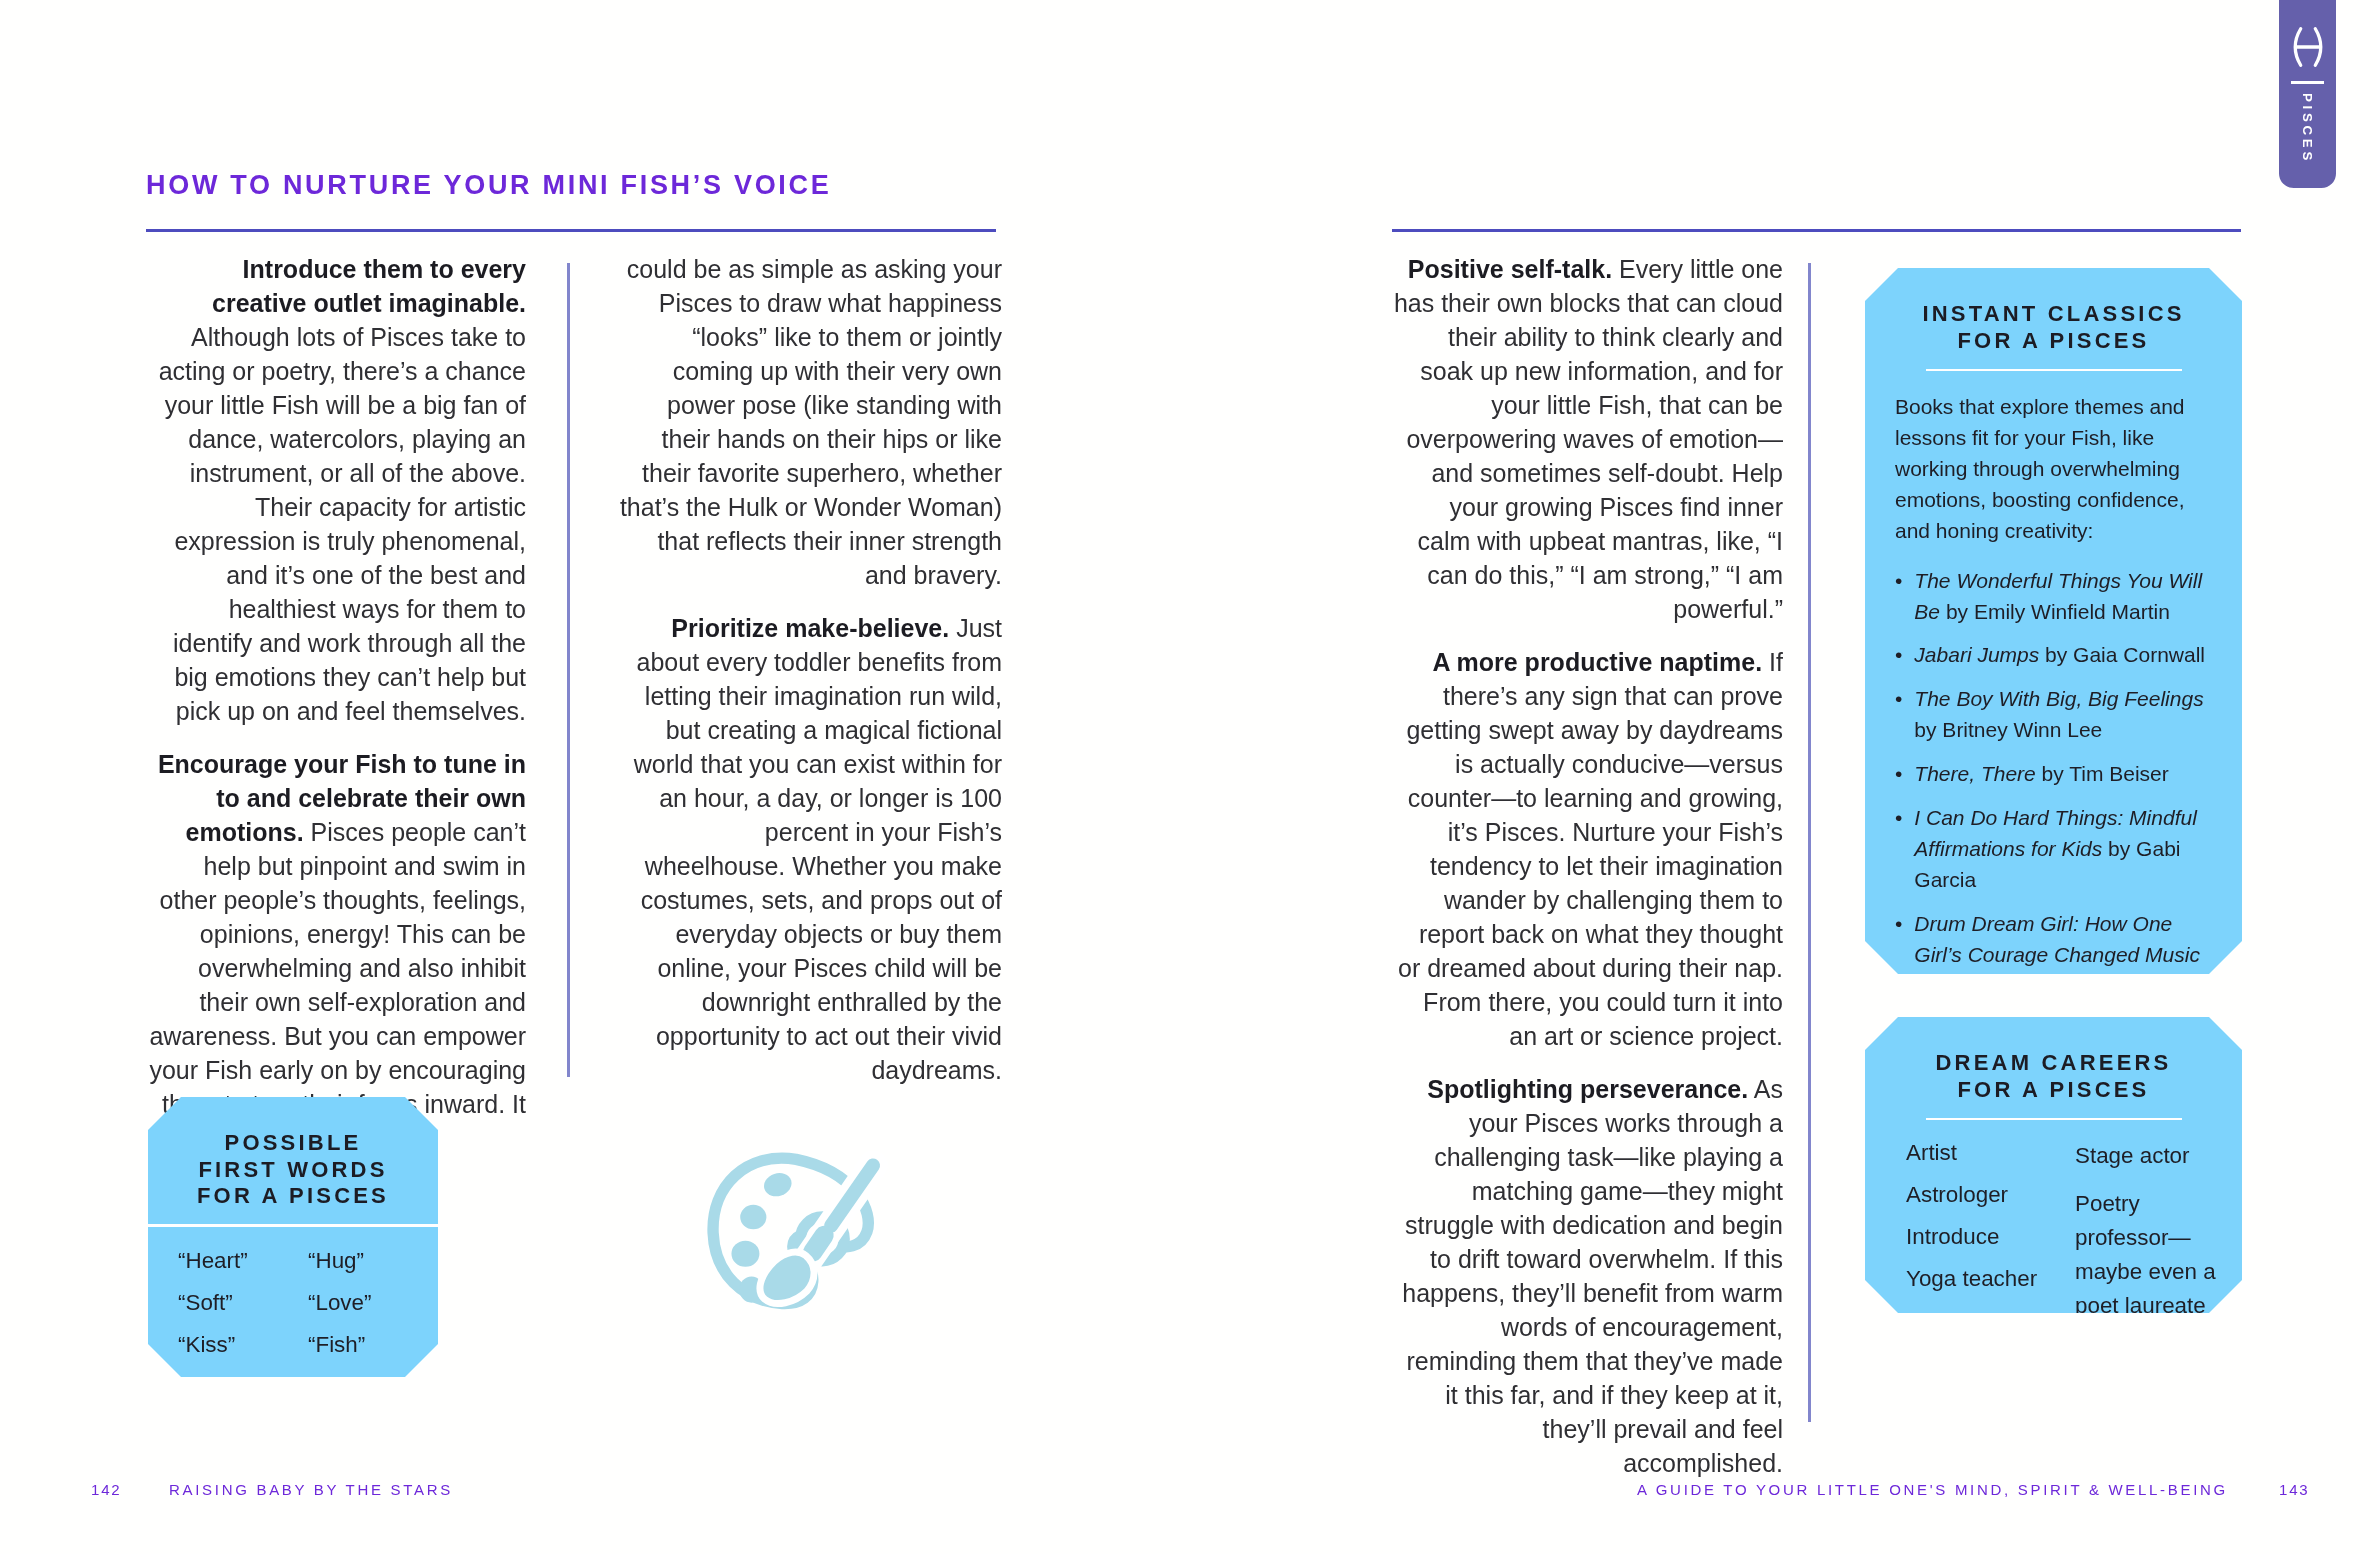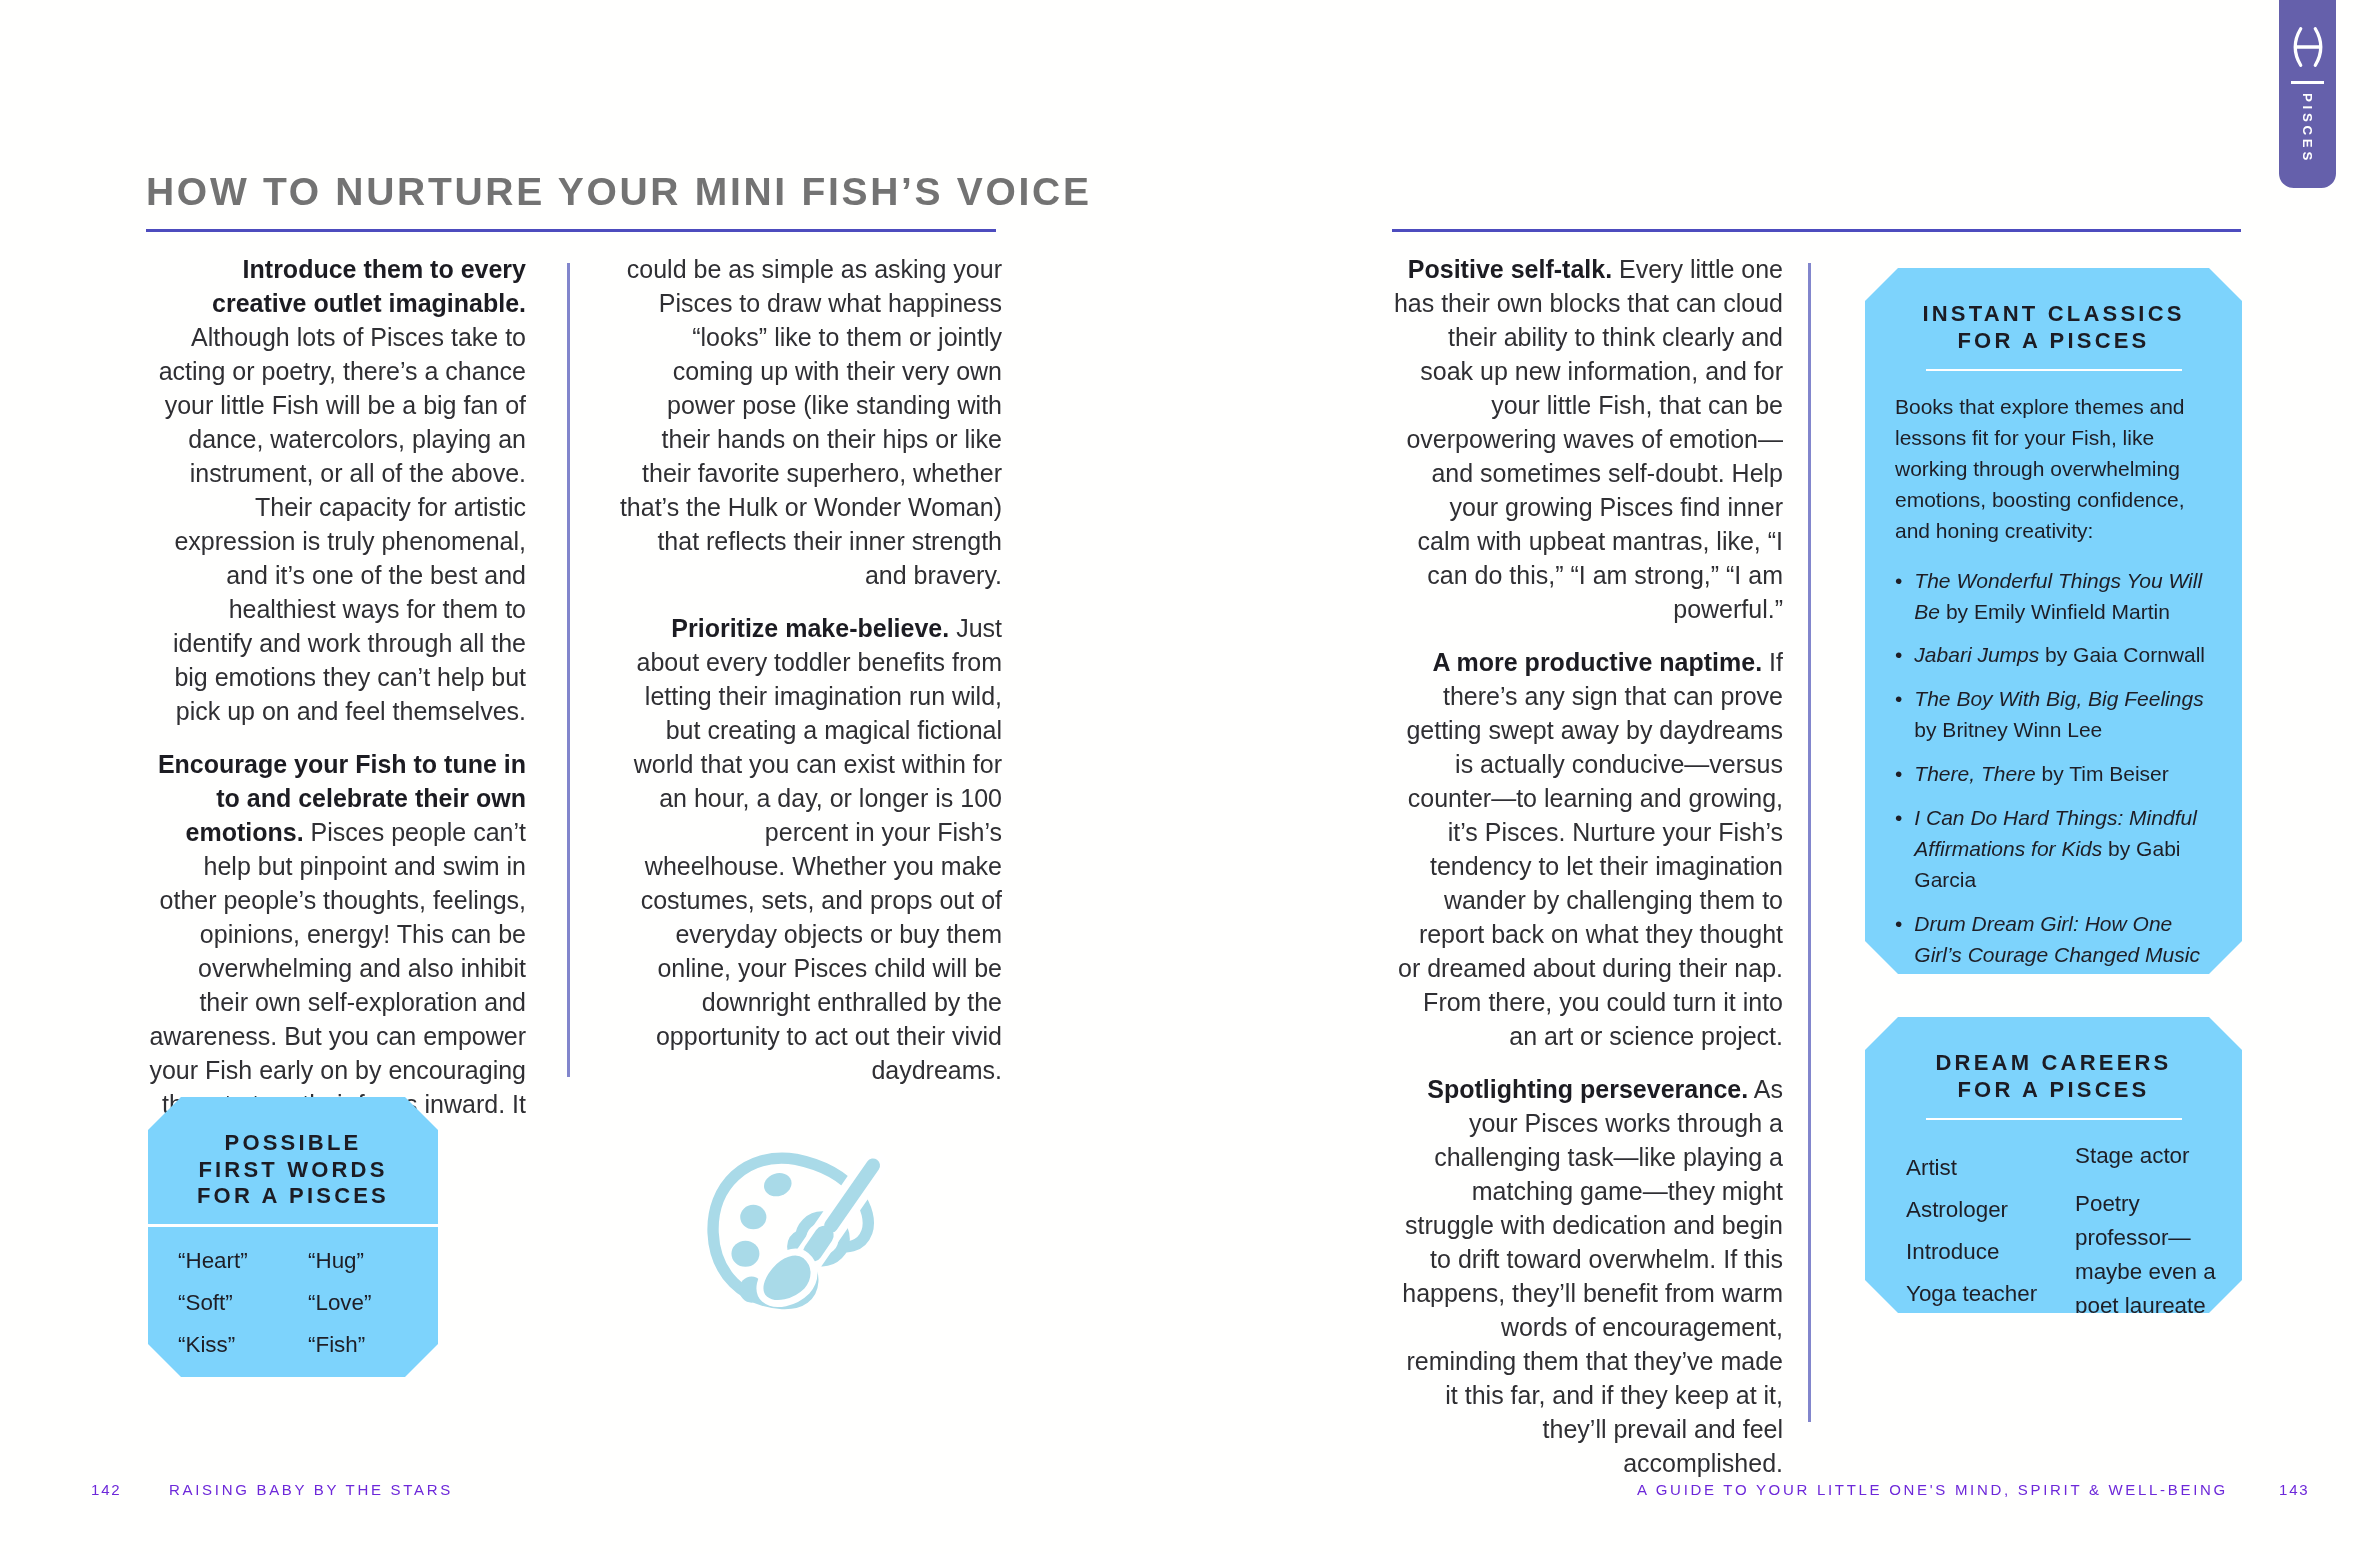--- a/index.html
+++ b/index.html
@@ -2,22 +2,22 @@
 <html style="font-size:14.6px"><head>
 <meta charset="utf-8">
 <style>
   html,body{margin:0;padding:0;background:#e8e8e8;}
   #page{
     position:relative;width:2377px;height:1554px;background:#fffffe;
     font-family:"Liberation Sans",sans-serif;color:#2f2f33;overflow:hidden;
   }
   
   .page-title{
-    position:absolute;margin:0;font-size:39px;font-weight:700;
-    letter-spacing:2.7px;color:#737373;white-space:nowrap;
+    position:absolute;margin:0;font-size:27px;font-weight:700;
+    letter-spacing:2.7px;color:#6d28d9;white-space:nowrap;
   }
   .title-left{left:146px;top:170px;}
   .title-right{left:1392px;top:170px;}
   .title-rule{position:absolute;height:2.7px;background:#4d4cbe;top:229px;}
   .title-rule-left{left:146px;width:850px;}
   .title-rule-right{left:1392px;width:849px;}
   
   .col{position:absolute;top:252px;font-size:25px;line-height:34px;}
   .col p{margin:0 0 19px 0;text-align:right;}
   .col strong{font-weight:700;color:#1c1c22;}
@@ -48,21 +48,21 @@
   .words-grid{display:flex;margin-top:22px;padding-left:30px;font-size:22.4px;color:#1e1e26;}
   .words-col{width:178px;}
   .words-col div{line-height:23px;margin-bottom:19px;}
   
   .classics-intro{margin:20px 30px 0;font-size:21px;line-height:31px;color:#1e1e26;}
   .books{list-style:none;margin:18.3px 24px 0 30px;padding:0;font-size:21px;line-height:31px;color:#1e1e26;}
   .books li{display:flex;gap:12px;margin-bottom:12.8px;}
   .books .bullet{flex:0 0 auto;}
   .books em{font-style:italic;}
   
-  .careers-grid{display:flex;margin-top:18.3px;padding-left:41px;font-size:22.4px;color:#1e1e26;align-items:center;}
+  .careers-grid{display:flex;margin-top:18.3px;padding-left:41px;font-size:22.4px;color:#1e1e26;}
   .careers-col{line-height:27.4px;}
   .careers-col-left{width:169px;}
   .careers-col-right{width:154px;line-height:34px;}
   .careers-col div{margin-bottom:14.6px;}
   
   .footer-num,.footer-text{
     position:absolute;top:1481px;font-size:15px;letter-spacing:2.7px;color:#6d28d9;white-space:nowrap;
   }
   .fnum-left{left:91px;letter-spacing:1.8px;}
   .ftext-left{left:169px;}

